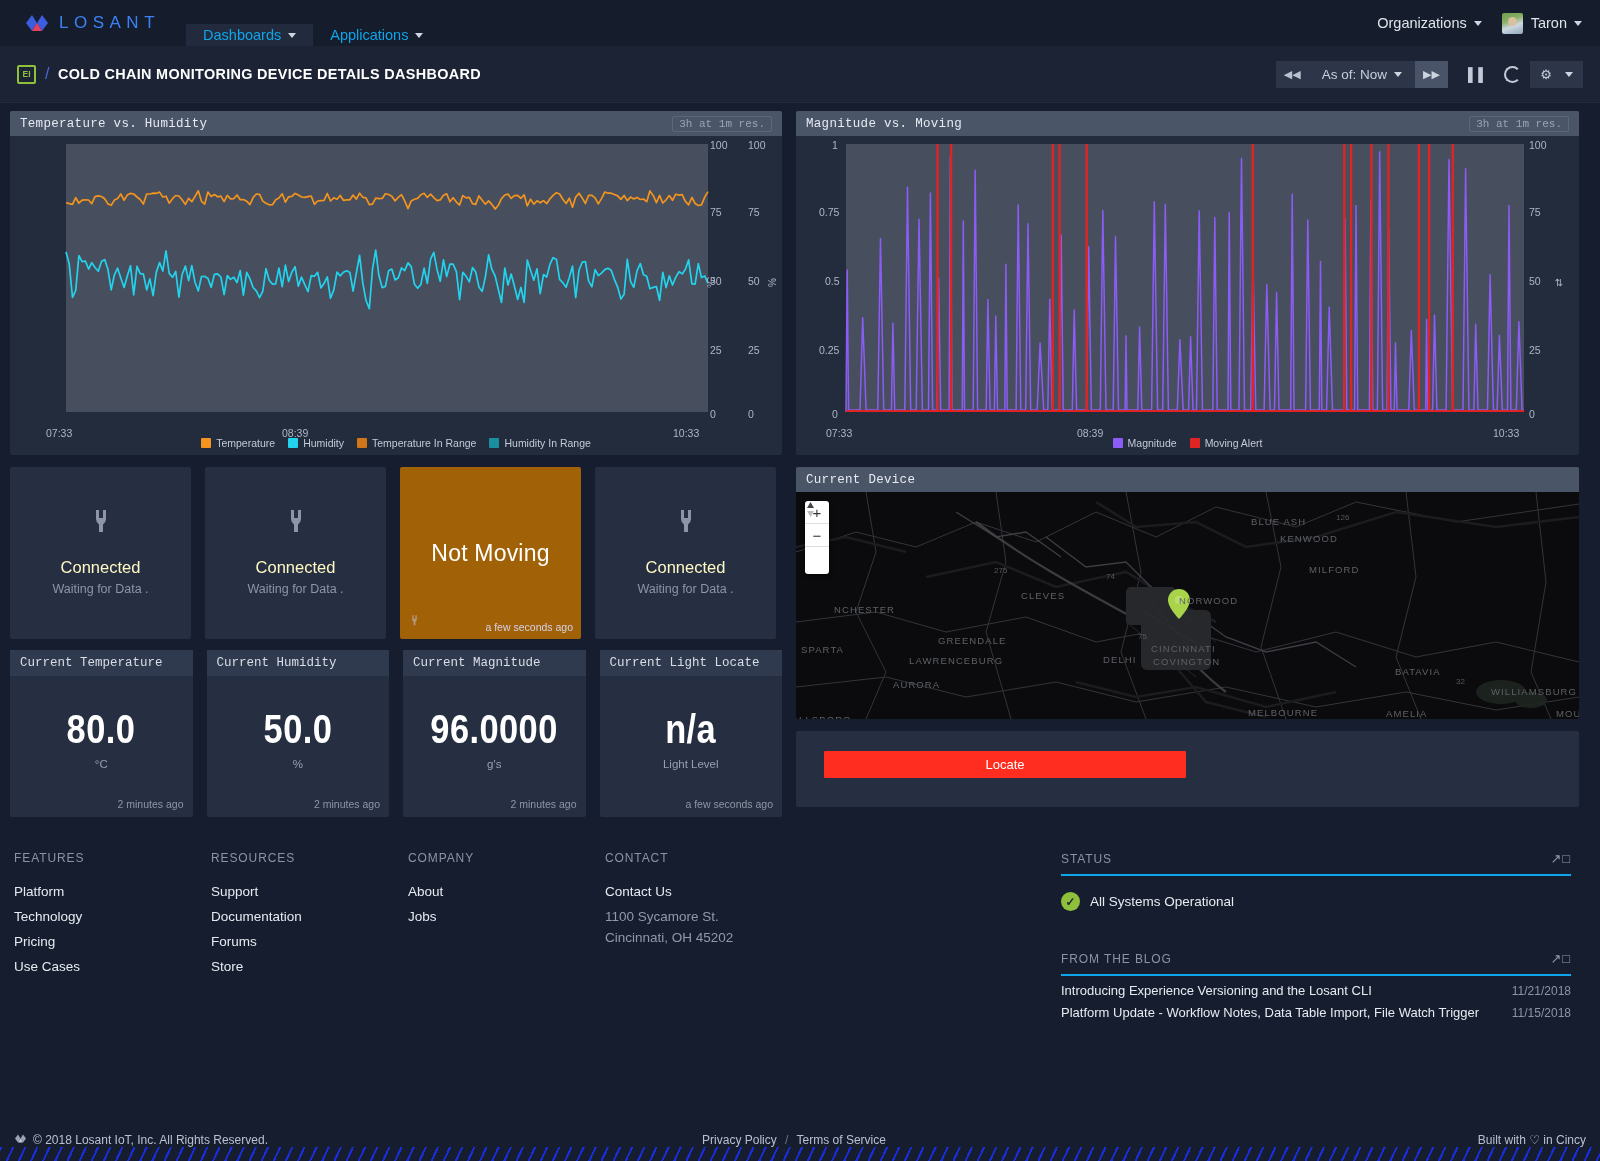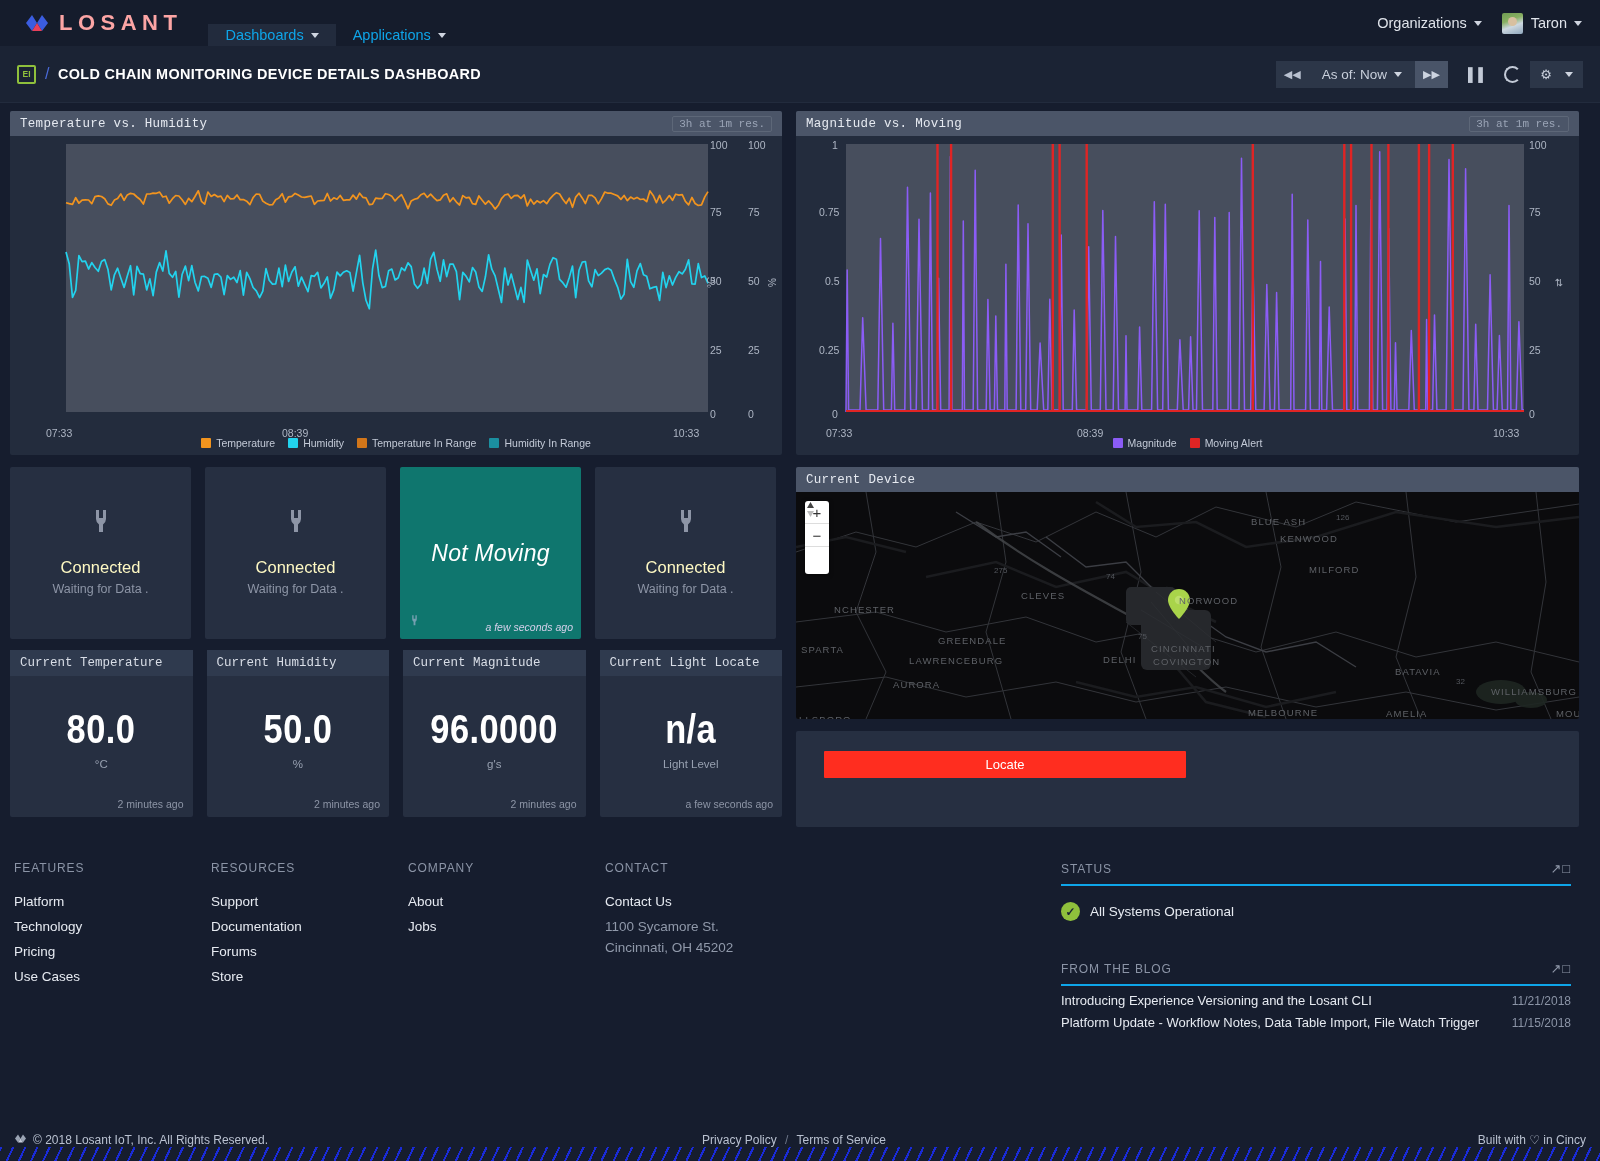--- a/index.html
+++ b/index.html
@@ -16,21 +16,21 @@
   
   .topnav {
     height: 46px; background: #151c2c;
     display: flex; align-items: stretch;
     position: relative; z-index: 5;
   }
   .brand { display: flex; align-items: center; gap: 9px; padding: 0 26px 0 24px; }
   .brand-mark { width: 26px; height: 22px; position: relative; }
   .brand-mark svg { display: block; }
   .brand-text {
-    font-size: 22px; font-weight: 700; letter-spacing: 5.5px; color: #fca5a5;
+    font-size: 17px; font-weight: 400; letter-spacing: 5.5px; color: #3b82f6;
   }
   .nav-tab {
     display: flex; align-items: center; padding: 0 17px;
     font-size: 14.5px; color: #0ea5e9; cursor: pointer;
     border-bottom: none;
     margin-top: 24px;
   }
   .nav-tab.active { background: #222b3d; }
   .caret {
     display: inline-block; margin-left: 7px;
@@ -125,21 +125,21 @@
   .leg-item { display: flex; align-items: center; gap: 5px; font-size: 10.5px; color: #c3cad7; }
   .leg-sw { width: 10px; height: 10px; border-radius: 1px; }
 
   
   .tiles { display: flex; gap: 14px; margin-top: 12px; }
   .tile {
     width: 181px; height: 172px; background: #262f41; border-radius: 2px;
     display: flex; flex-direction: column; align-items: center; justify-content: center;
     position: relative;
   }
-  .tile.moving { background: #0f766e; font-style: italic; }
+  .tile.moving { background: #a16207; }
   .plug { margin-bottom: 14px; }
   .tile-state { font-size: 16.5px; color: #fef9c3; }
   .tile-sub { font-size: 12.5px; color: #8d95a6; margin-top: 5px; }
   .moving-text { font-size: 23px; color: #fff; letter-spacing: 0.2px; }
   .tile-ts { position: absolute; right: 8px; bottom: 6px; font-size: 10.5px; color: #d5d0ea; }
   .tile-plug-sm { position: absolute; left: 9px; bottom: 6px; opacity: .55; }
 
   
   .vtiles { display: flex; gap: 14px; margin-top: 11px; }
   .vtile { width: 195px; height: 167px; background: #262f41; border-radius: 2px; position: relative; }
@@ -177,21 +177,21 @@
     box-shadow: 0 1px 4px rgba(0,0,0,.6);
   }
   .zbtn {
     height: 23px; display: flex; align-items: center; justify-content: center;
     font-size: 15px; color: #333; cursor: pointer; border-bottom: 1px solid #ddd;
   }
   .zbtn:last-child { border-bottom: none; height: 27px; font-size: 9px; line-height: 1; }
   .pin {
     position: absolute; width: 22px; height: 30px; cursor: pointer;
   }
-  .locate-panel { margin-top: 12px; height: 96px; background: #262f41; border-radius: 2px; padding: 20px 14px; }
+  .locate-panel { margin-top: 12px; height: 76px; background: #262f41; border-radius: 2px; padding: 20px 14px; }
   .locate-btn {
     width: 362px; height: 27px; background: #ff2d1f; border: none; color: #fff;
     font-size: 13px; cursor: pointer; border-radius: 1px;
     margin-left: 14px;
   }
 
   
   .footer { margin-top: 34px; padding: 0 14px; display: flex; }
   .fcol { width: 197px; }
   .fcol.contact { width: 456px; }

